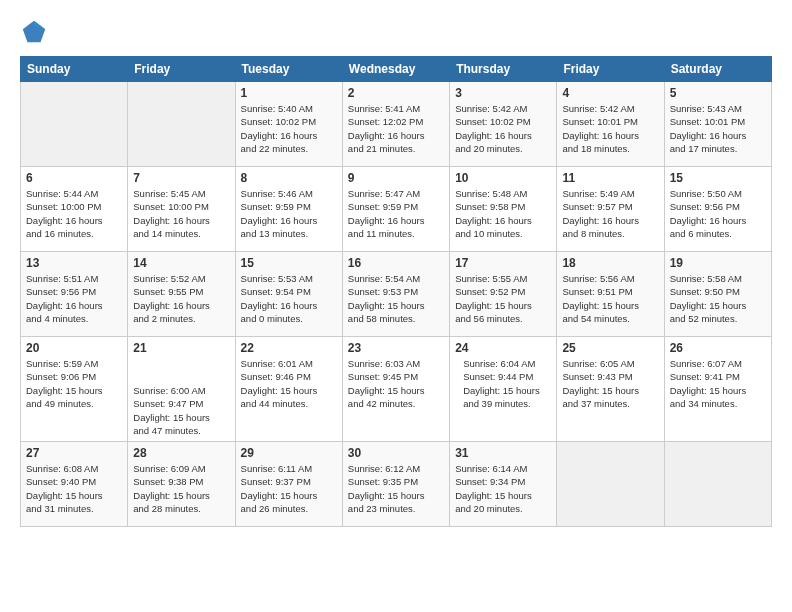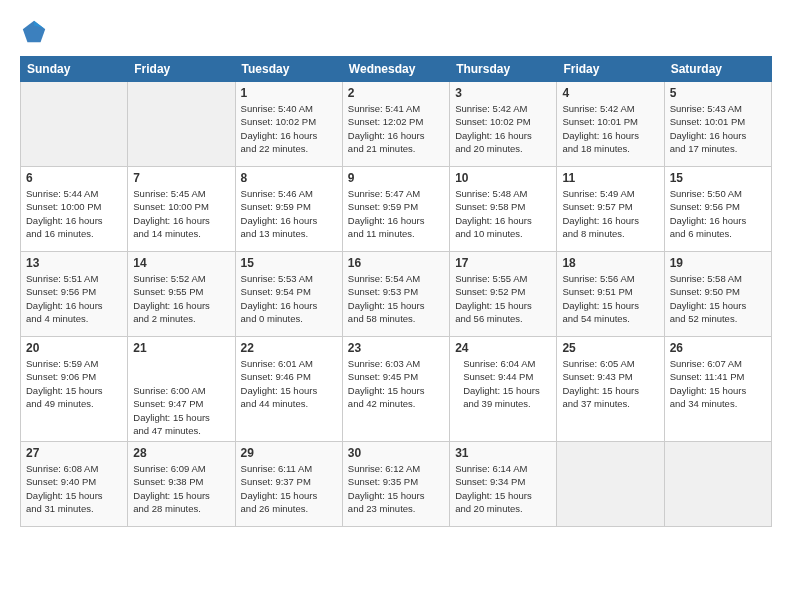--- a/index.html
+++ b/index.html
@@ -309,21 +309,21 @@
           <td>
             <div class="day-number">25</div>
             <div class="day-info" style="white-space: pre-line;">Sunrise: 6:05 AM
 Sunset: 9:43 PM
 Daylight: 15 hours
 and 37 minutes.</div>
           </td>
           <td>
             <div class="day-number">26</div>
             <div class="day-info" style="white-space: pre-line;">Sunrise: 6:07 AM
-Sunset: 11:41 PM
+Sunset: 9:41 PM
 Daylight: 15 hours
 and 34 minutes.</div>
           </td>
         </tr>
         <tr>
           <td>
             <div class="day-number">27</div>
             <div class="day-info" style="white-space: pre-line;">Sunrise: 6:08 AM
 Sunset: 9:40 PM
 Daylight: 15 hours

